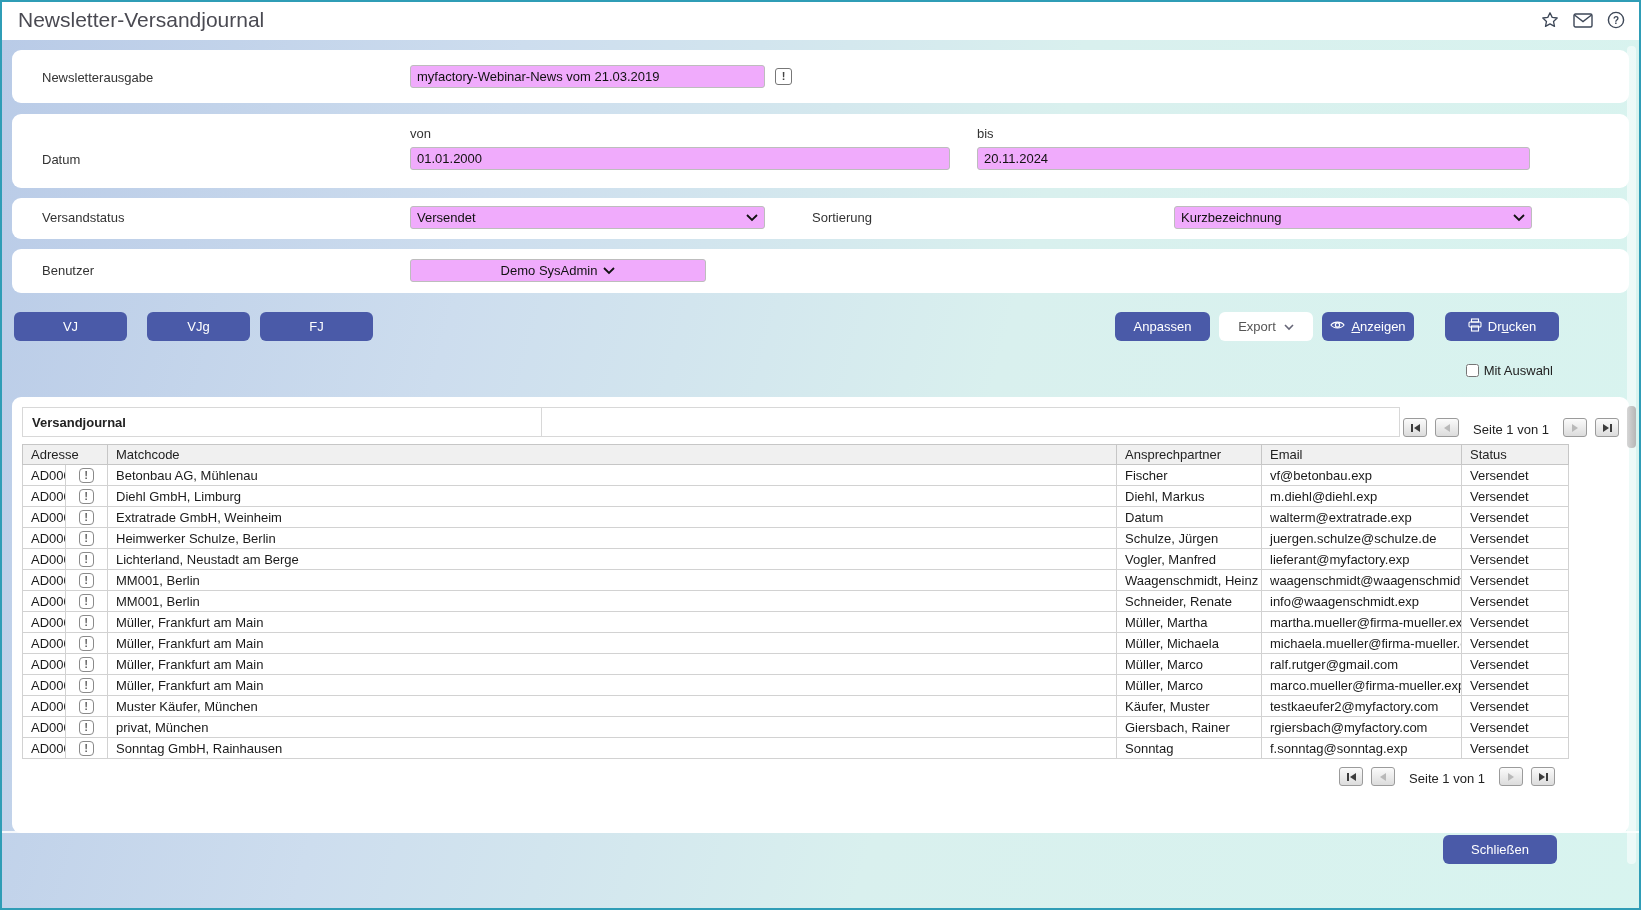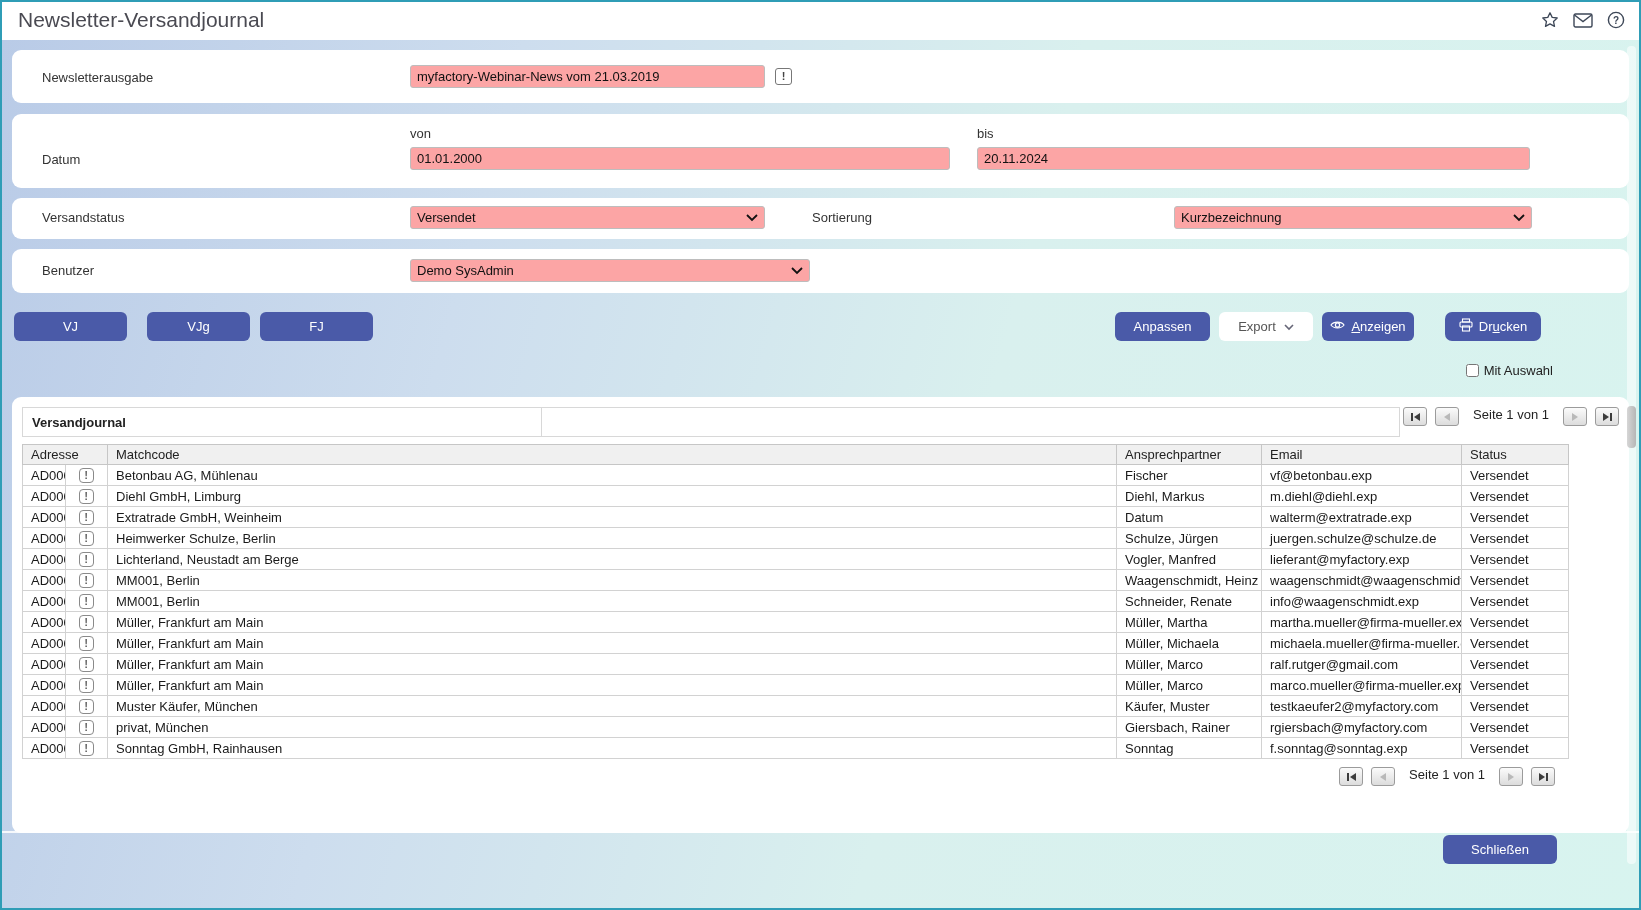--- a/index.html
+++ b/index.html
@@ -16,21 +16,21 @@
   .hdr-icons svg { display:block; }
   
   #content {
     position:absolute; top:38px; left:0; right:0; bottom:0;
     background: linear-gradient(105deg, #b9cbe7 0%, #cdddee 28%, #d9f0ee 58%, #d8f4ef 100%);
   }
   .panel { position:absolute; left:10px; width:1617px; background:#fff; border-radius:9px; }
   .lbl { position:absolute; font-size:13px; color:#333; }
   .inp {
     position:absolute; height:23px; border:1px solid #bdbdbd; border-radius:3px;
-    font-size:13px; padding:0 6px; background:#fca5a5; color:#111;
+    font-size:13px; padding:0 6px; background:#f0abfc; color:#111;
     font-family:"Liberation Sans",sans-serif; display:flex; align-items:center;
   }
   .sel { justify-content:space-between; cursor:pointer; }
   .sel .chev { margin-left:6px; flex:0 0 auto; }
   .dlg-btn {
     position:absolute; width:17px; height:17px; border:1px solid #777; border-radius:3px;
     background:#fff; font-size:11px; font-weight:bold; color:#444; text-align:center;
     line-height:15px; cursor:pointer;
   }
   
@@ -49,21 +49,21 @@
   #chk-row input { width:13px; height:13px; cursor:pointer; }
   #chk-row label { font-size:13px; color:#222; }
   
   #table-panel { top:357px; height:436px; padding:10px 10px 6px 10px; }
   .grid-topbar { display:flex; height:30px; align-items:stretch; }
   .grid-title-cell {
     width:520px; border:1px solid #d8d8d8; display:flex; align-items:center;
     padding-left:9px; font-size:13px; font-weight:bold; color:#222;
   }
   .grid-mid-cell { flex:1; border:1px solid #d8d8d8; border-left:none; }
-  .pager { display:flex; align-items:flex-start; gap:8px; margin-left:3px; }
+  .pager { display:flex; align-items:flex-end; gap:8px; margin-left:3px; }
   .pgbtn {
     width:24px; height:19px; border:1px solid #9b9b9b; border-radius:3px;
     background:linear-gradient(#fbfbfb,#dcdcdc); display:flex; align-items:center;
     justify-content:center; gap:1px; cursor:pointer;
   }
   .pgbtn .bar { width:2px; height:8px; background:#3c3c3c; }
   .pgbtn .tri-l { width:0; height:0; border-top:4px solid transparent; border-bottom:4px solid transparent; border-right:6px solid #3c3c3c; }
   .pgbtn .tri-r { width:0; height:0; border-top:4px solid transparent; border-bottom:4px solid transparent; border-left:6px solid #3c3c3c; }
   .pgbtn.dis .tri-l { border-right-color:#b9b9b9; }
   .pgbtn.dis .tri-r { border-left-color:#b9b9b9; }
@@ -153,21 +153,21 @@
       <div class="inp sel" style="left:1162px; top:8px; width:358px;">
         <span>Kurzbezeichnung</span>
         <span class="chev"><svg width="12" height="8" viewBox="0 0 12 8">
               <polyline points="1,1 6,6 11,1" fill="none" stroke="#111" stroke-width="1.8"></polyline>
             </svg></span>
       </div>
     </div>
 
     <div class="panel" style="top:209px; height:44px;">
       <span class="lbl" style="left:30px; top:14px;">Benutzer</span>
-      <div class="inp sel" style="left:398px; top:10px; width:400px;">
+      <div class="inp sel" style="left:398px; top:10px; width:296px;justify-content:center;">
         <span>Demo SysAdmin</span>
         <span class="chev"><svg width="12" height="8" viewBox="0 0 12 8">
               <polyline points="1,1 6,6 11,1" fill="none" stroke="#111" stroke-width="1.8"></polyline>
             </svg></span>
       </div>
     </div>
 
     <button class="btn-blue" style="top:272px; left:12px; width:113px;">VJ</button>
     <button class="btn-blue" style="top:272px; left:145px; width:103px;">VJg</button>
     <button class="btn-blue" style="top:272px; left:258px; width:113px;">FJ</button>
@@ -179,21 +179,21 @@
             <polyline points="1,1 5,5 9,1" fill="none" stroke="#667" stroke-width="1.6"></polyline>
           </svg></span>
     </button>
     <button class="btn-blue" style="top:272px; left:1320px; width:92px;">
       <span><svg width="15" height="12" viewBox="0 0 15 12">
             <path d="M1 6 C3.5 2.2, 11.5 2.2, 14 6 C11.5 9.8, 3.5 9.8, 1 6 Z" fill="none" stroke="#fff" stroke-width="1.2"></path>
             <circle cx="7.5" cy="6" r="2.1" fill="none" stroke="#fff" stroke-width="1.2"></circle>
           </svg></span>
       <span><span></span><span class="ukey">A</span><span>nzeigen</span></span>
     </button>
-    <button class="btn-blue" style="top:272px; left:1443px; width:96px;border-radius:7px;">
+    <button class="btn-blue" style="top:272px; left:1443px; width:114px;">
       <span><svg width="14" height="14" viewBox="0 0 14 14">
             <rect x="3.5" y="1" width="7" height="3" fill="none" stroke="#fff" stroke-width="1.1"></rect>
             <rect x="1" y="4" width="12" height="5" rx="1" fill="none" stroke="#fff" stroke-width="1.1"></rect>
             <rect x="3.5" y="8" width="7" height="5" fill="none" stroke="#fff" stroke-width="1.1"></rect>
           </svg></span>
       <span><span>Dr</span><span class="ukey">u</span><span>cken</span></span>
     </button>
 
     <div id="chk-row">
       <input type="checkbox" id="mitauswahl" style="">

